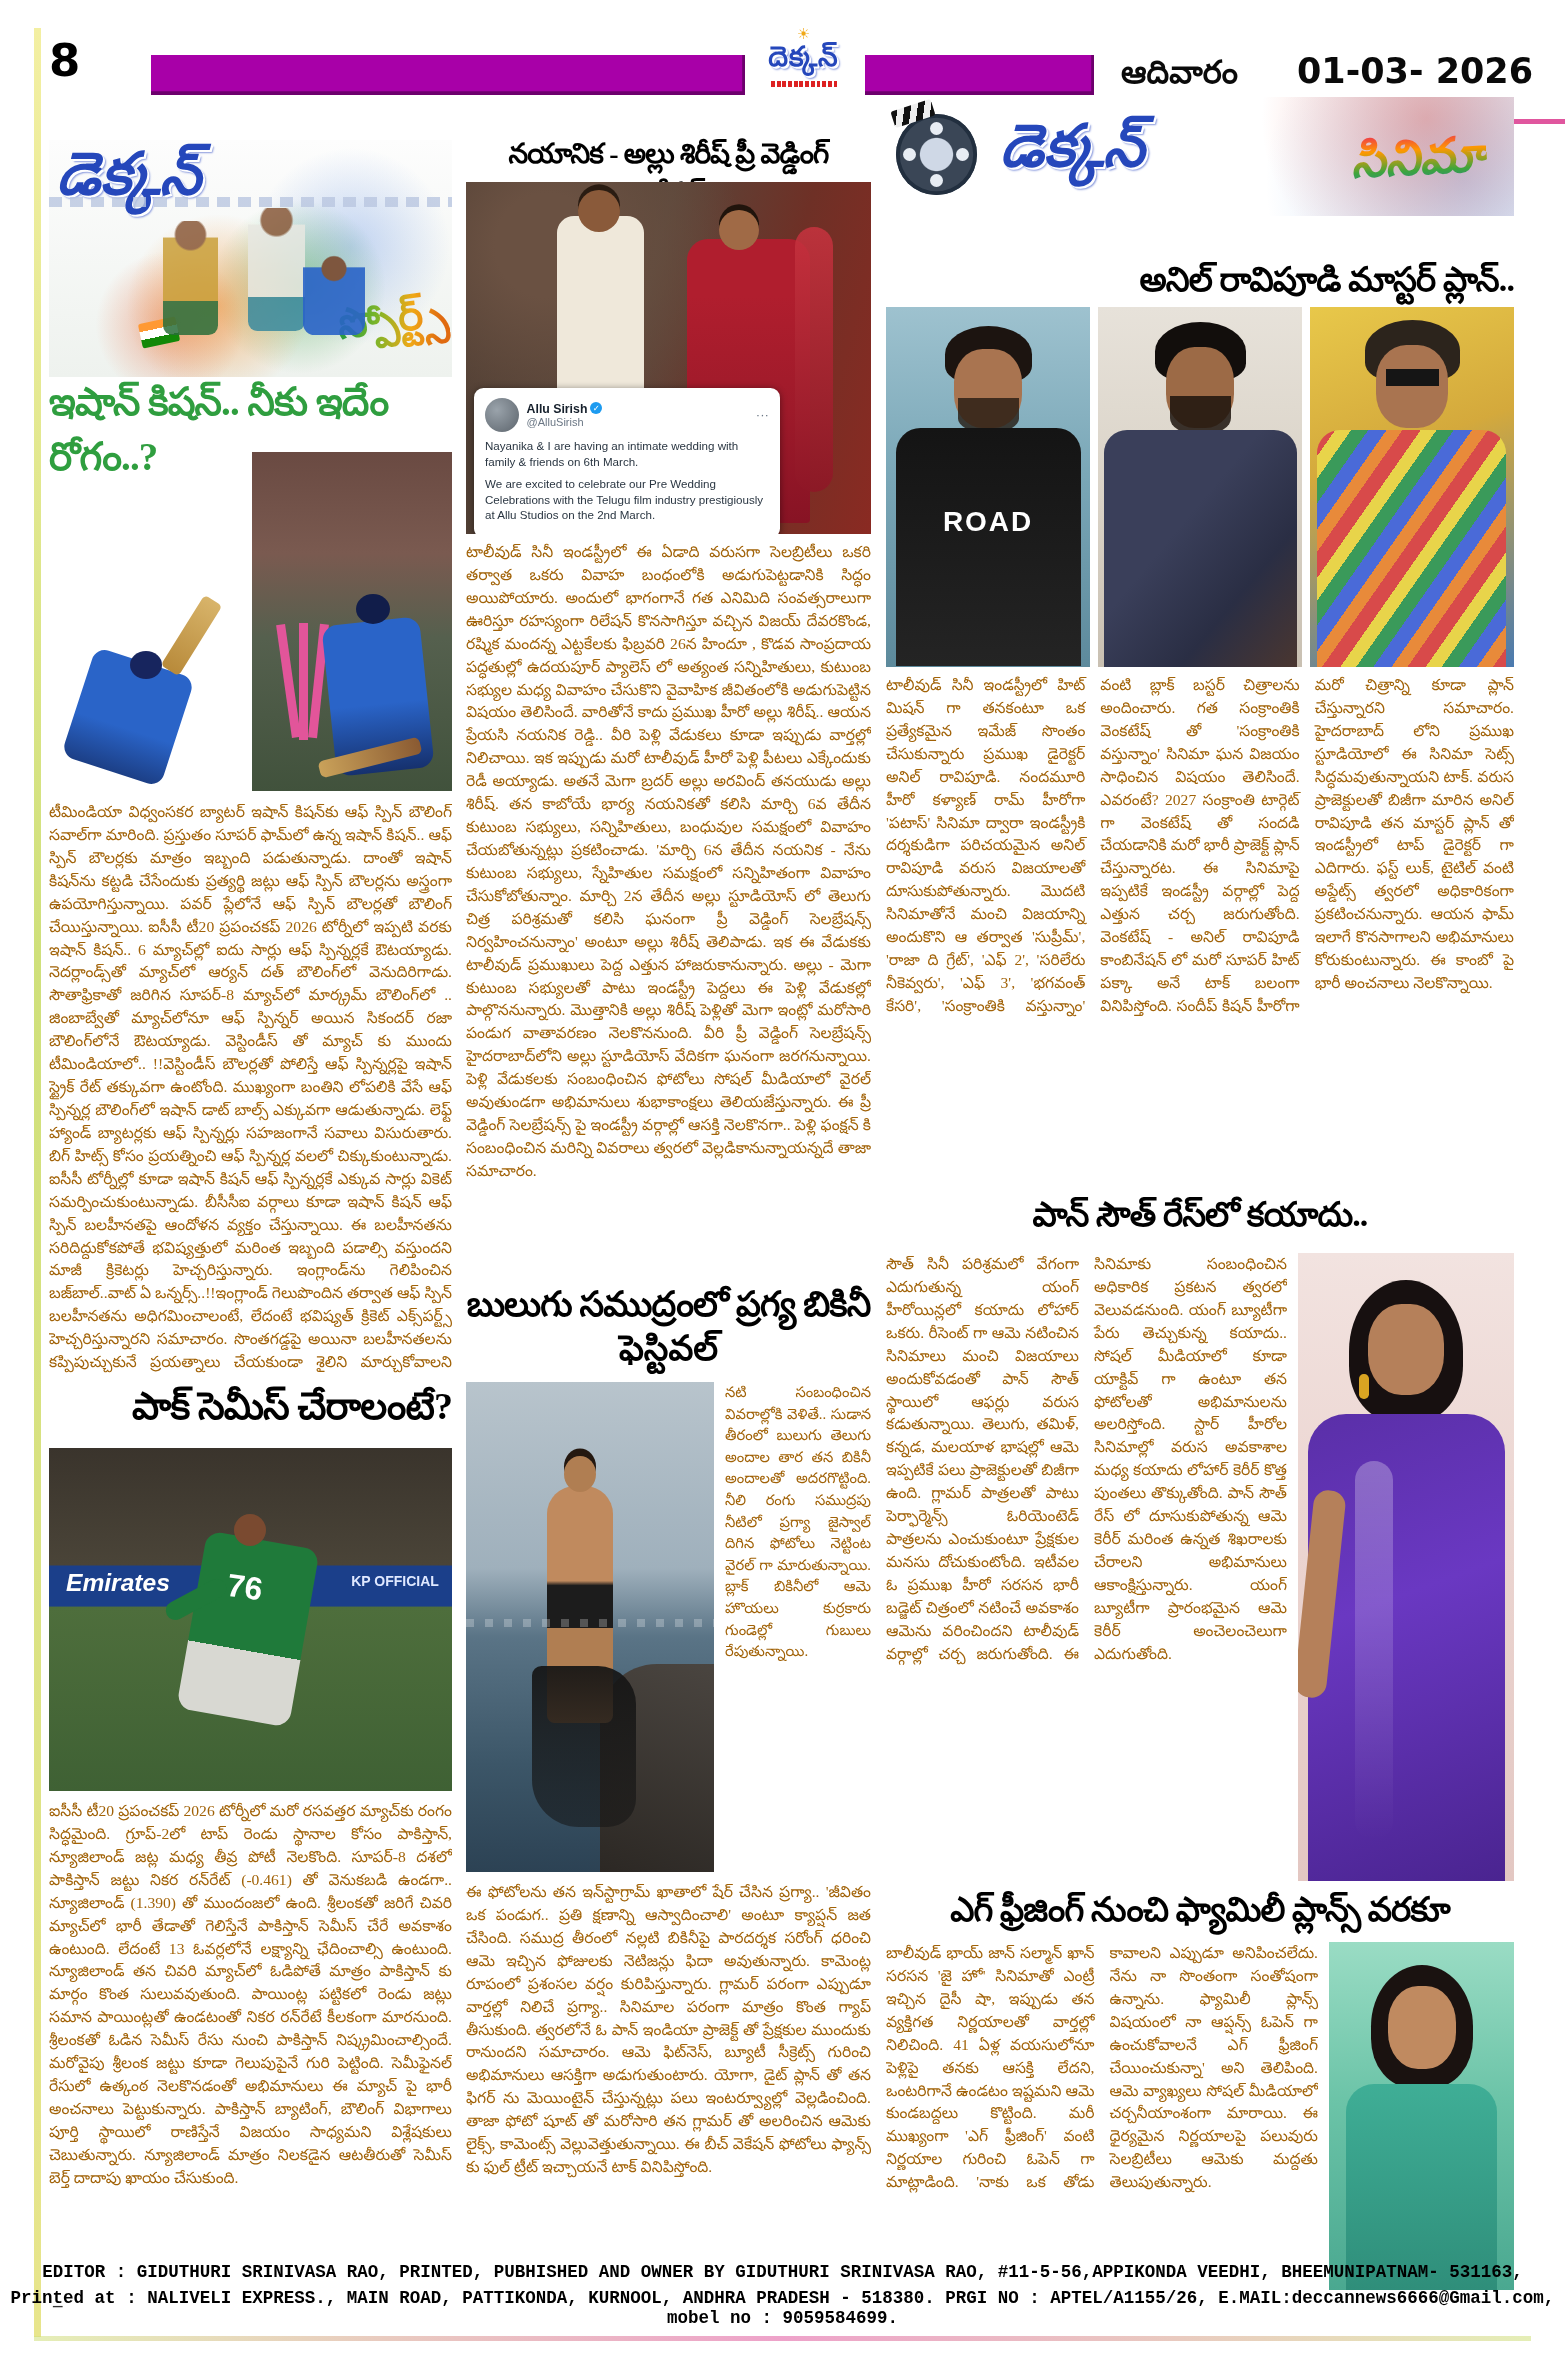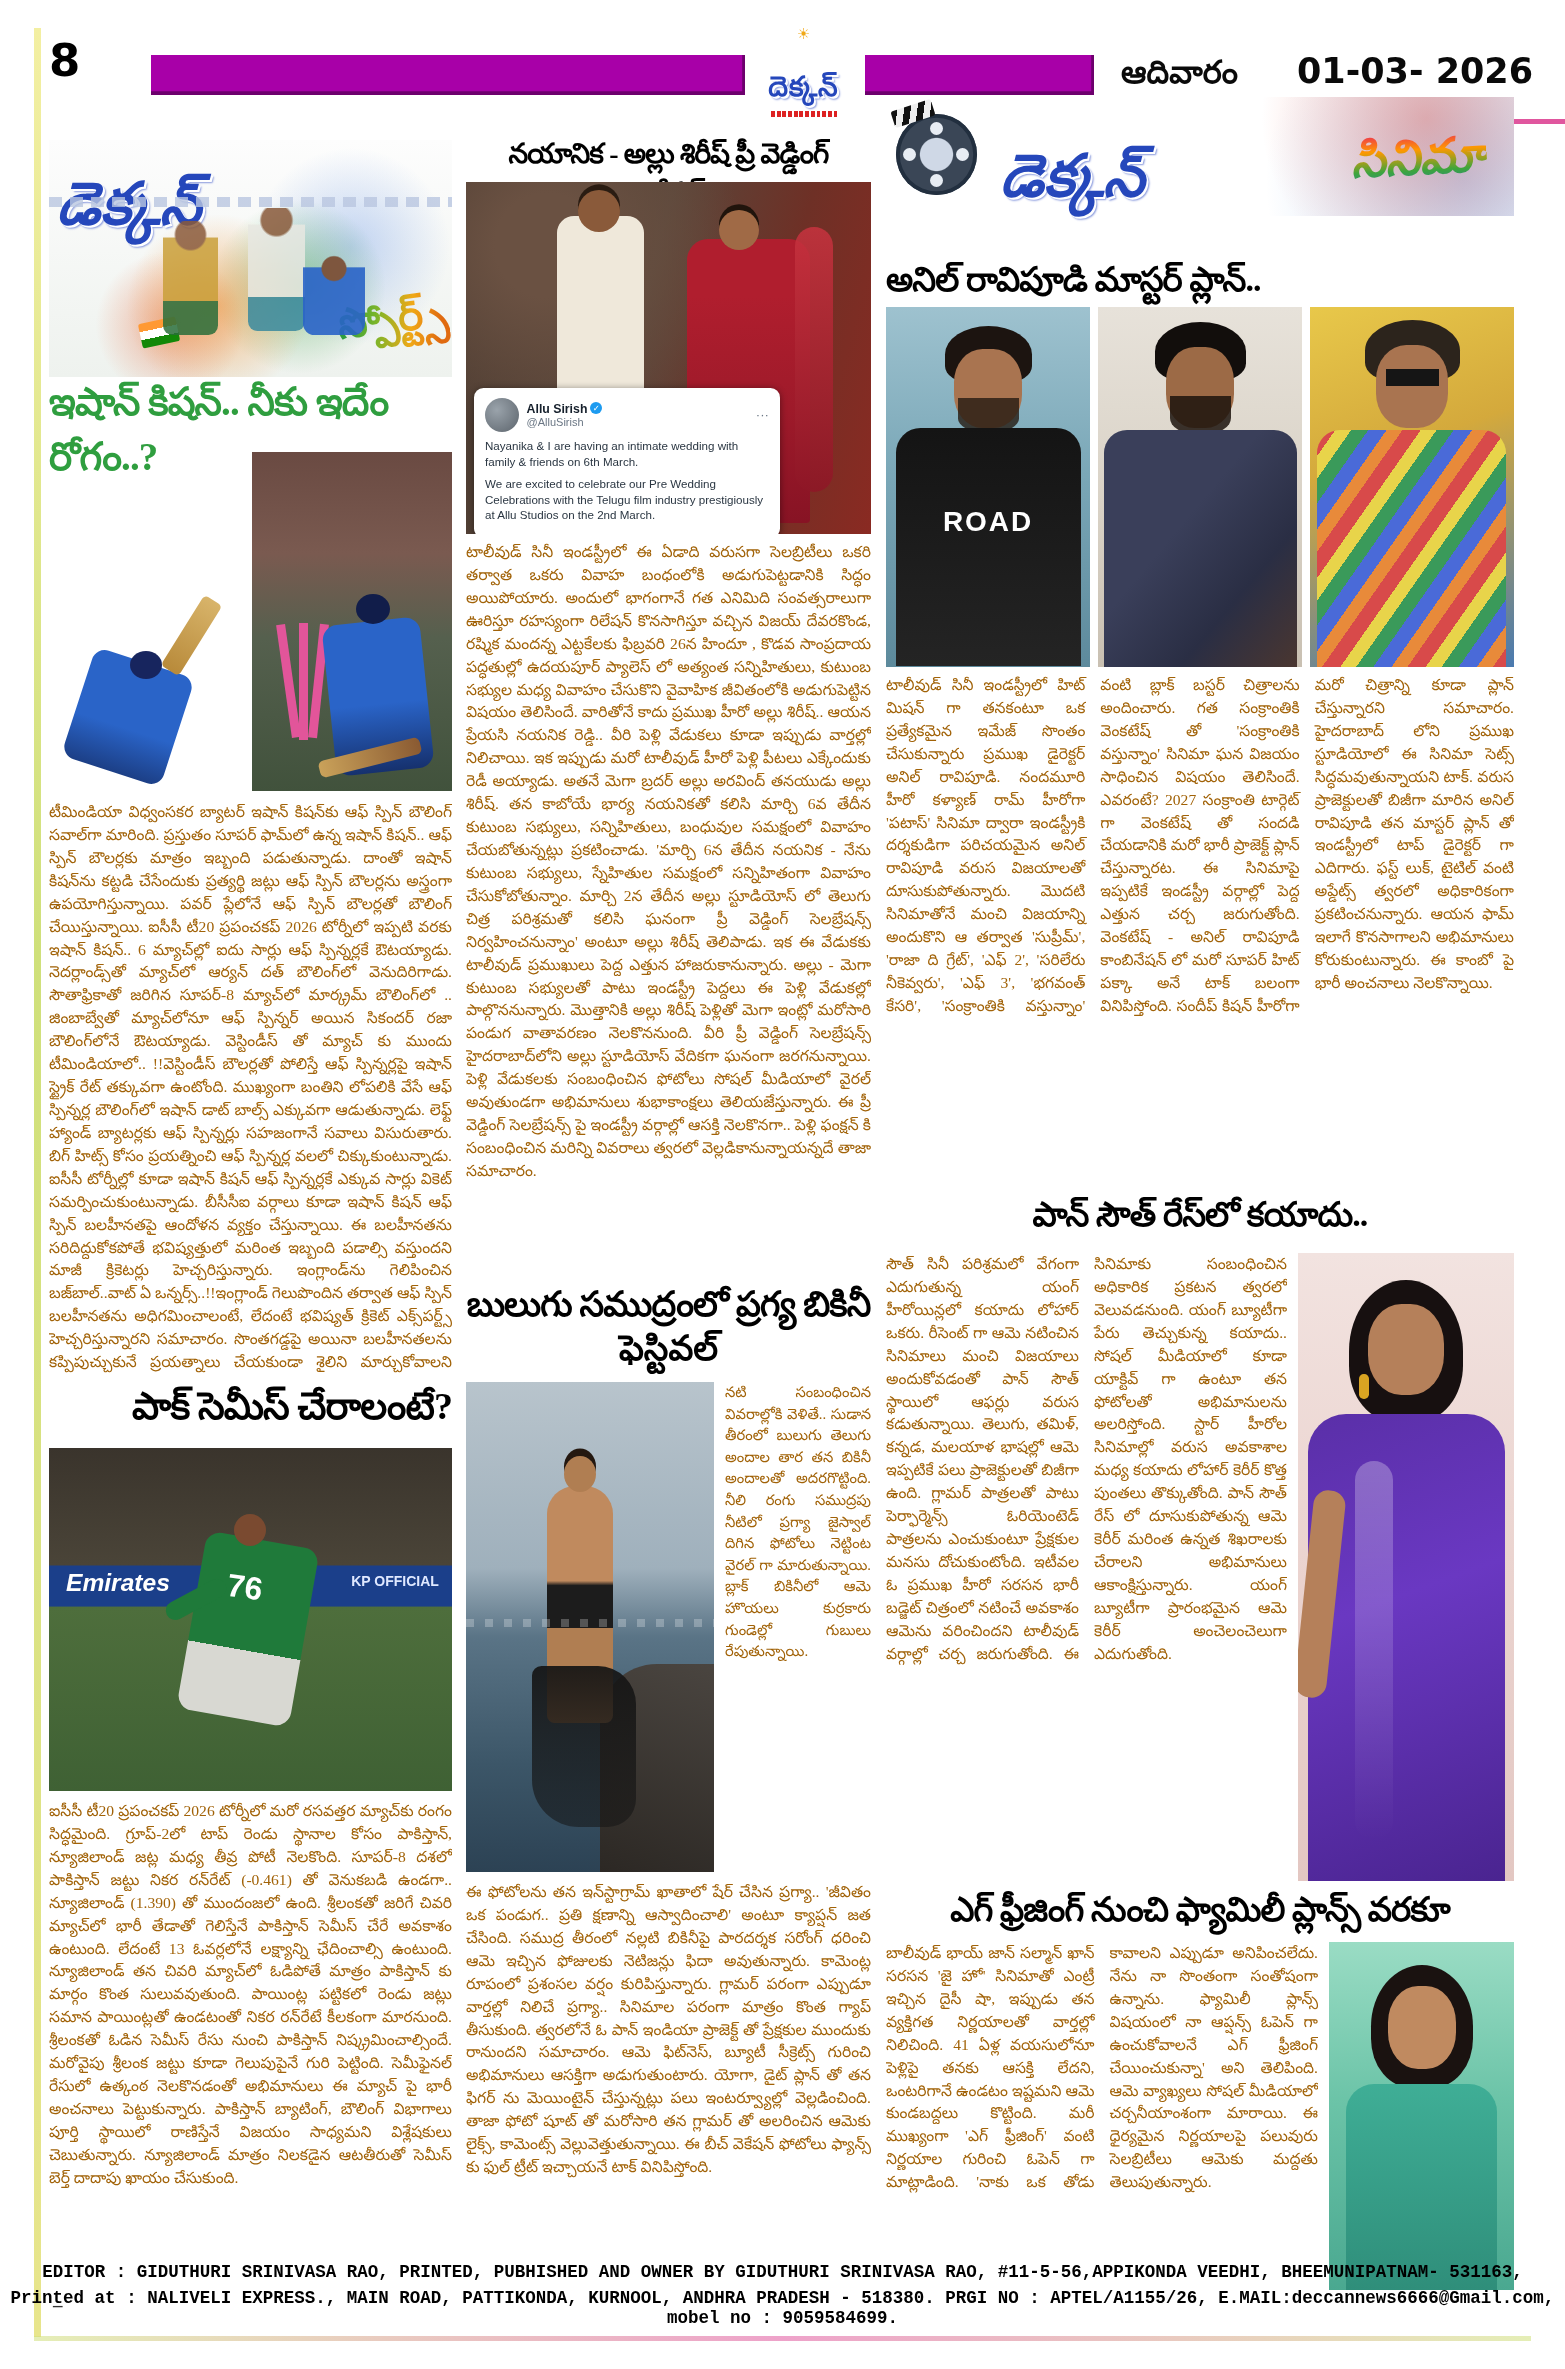--- a/index.html
+++ b/index.html
@@ -8,21 +8,21 @@
   .abs{position:absolute;}
   .body-text{font-size:15.6px;line-height:1.47;text-align:justify;color:#a16207;
              word-break:break-word;overflow:hidden;}
   .headline{font-weight:bold;color:#000;font-family:"Liberation Serif",serif;}
   .photo{position:absolute;overflow:hidden;}
   .noselect{user-select:none;}
   
   .mag-bar{position:absolute;height:40px;background:#a800a8;box-shadow:inset -2.8px -3.8px 0 #6d006d;}
   .daydate{font-family:"DejaVu Sans",sans-serif;font-weight:bold;font-size:32px;color:#0a0a0a;}
   
-  .brand-blue{color:#2547bb;font-weight:bold;text-shadow:1.9px 1.9px 0 #ffffff,2.8px 2.8px 1.9px #8899dd;margin-top:30px;}
+  .brand-blue{color:#2547bb;font-weight:bold;text-shadow:1.9px 1.9px 0 #ffffff,2.8px 2.8px 1.9px #8899dd;}
   .grad-text{background:linear-gradient(100deg,#2f9e3f 10%,#7ab52a 35%,#f0a817 65%,#e06a10 90%);
              -webkit-background-clip:text;background-clip:text;color:transparent;font-weight:bold;}
   .rainbow-text{background:linear-gradient(180deg,#e91e63 0%,#ff9800 30%,#3da53d 60%,#1c6fd4 100%);
              -webkit-background-clip:text;background-clip:text;color:transparent;font-weight:bold;}
   
   .tweet{position:absolute;background:#ffffff;border-radius:9.5px;box-shadow:0 1.9px 7.6px rgba(0,0,0,.45);
          padding:9.5px 11.4px;font-family:"Liberation Sans","DejaVu Sans",sans-serif;}
   .tweet .name{font-weight:bold;font-size:12.3px;color:#16202c;}
   .tweet .handle{font-size:11px;color:#6b7785;}
   .tweet .txt{font-size:11.6px;color:#2a3642;line-height:1.35;margin-top:6.6px;}
@@ -165,21 +165,21 @@
       <div style="position:absolute;left:34px;top:7.6px;width:13.2px;height:13.2px;border-radius:50%;background:#e8edf4;"></div>
       <div style="position:absolute;left:7.6px;top:34px;width:13.2px;height:13.2px;border-radius:50%;background:#e8edf4;"></div>
       <div style="position:absolute;right:7.6px;top:34px;width:13.2px;height:13.2px;border-radius:50%;background:#e8edf4;"></div>
       <div style="position:absolute;left:34px;bottom:7.6px;width:13.2px;height:13.2px;border-radius:50%;background:#e8edf4;"></div>
       <div style="position:absolute;left:-3.8px;top:-9.5px;width:42px;height:17px;background:repeating-linear-gradient(115deg,#111 0 6.6px,#eee 6.6px 13.2px);transform:rotate(-18deg);border-radius:2.8px;"></div>
     </div>
     <div class="brand-blue" style="position:absolute;left:114px;top:15px;font-size:59px;font-style:italic;">డెక్కన్</div>
     <div class="rainbow-text" style="position:absolute;right:26.5px;top:32px;font-size:49px;font-style:italic;transform:rotate(-3deg);">సినిమా</div>
   </div>
 
-  <div class="headline" style="position:absolute;left:886px;top:261px;width:628px;font-size:34px;text-align:left;letter-spacing:-0.9px;">అనిల్ రావిపూడి మాస్టర్ ప్లాన్..</div>
+  <div class="headline" style="position:absolute;left:886px;top:261px;width:628px;font-size:34px;text-align:right;letter-spacing:-0.9px;">అనిల్ రావిపూడి మాస్టర్ ప్లాన్..</div>
 
   <div class="abs" style="left:886px;top:307px;width:628px;height:360px;display:flex;gap:7.6px;">
     <div class="photo" style="position:relative;flex:1;background:linear-gradient(180deg,#9ec2cf 0%,#7ba8b8 45%,#5d8a9c 100%);">
       <div style="position:absolute;left:59px;top:19px;width:87px;height:57px;background:#1c1410;border-radius:50% 50% 30% 30%;"></div>
       <div style="position:absolute;left:68px;top:42px;width:68px;height:79px;background:#a97450;border-radius:42%;"></div>
       <div style="position:absolute;left:72px;top:91px;width:61px;height:34px;background:#241a12;border-radius:0 0 40% 40%;opacity:.8;"></div>
       <div style="position:absolute;left:9.5px;top:121px;width:185px;height:238px;background:linear-gradient(180deg,#141414,#242424);border-radius:24.6px 24.6px 0 0;"></div>
       <div style="position:absolute;left:0;top:199px;width:204px;text-align:center;color:#fff;font-family:'Liberation Sans',sans-serif;font-weight:bold;font-size:28px;letter-spacing:1.9px;">ROAD</div>
     </div>
     <div class="photo" style="position:relative;flex:1;background:linear-gradient(180deg,#e7e2da 0%,#d9d2c6 55%,#c9c0b2 100%);">

